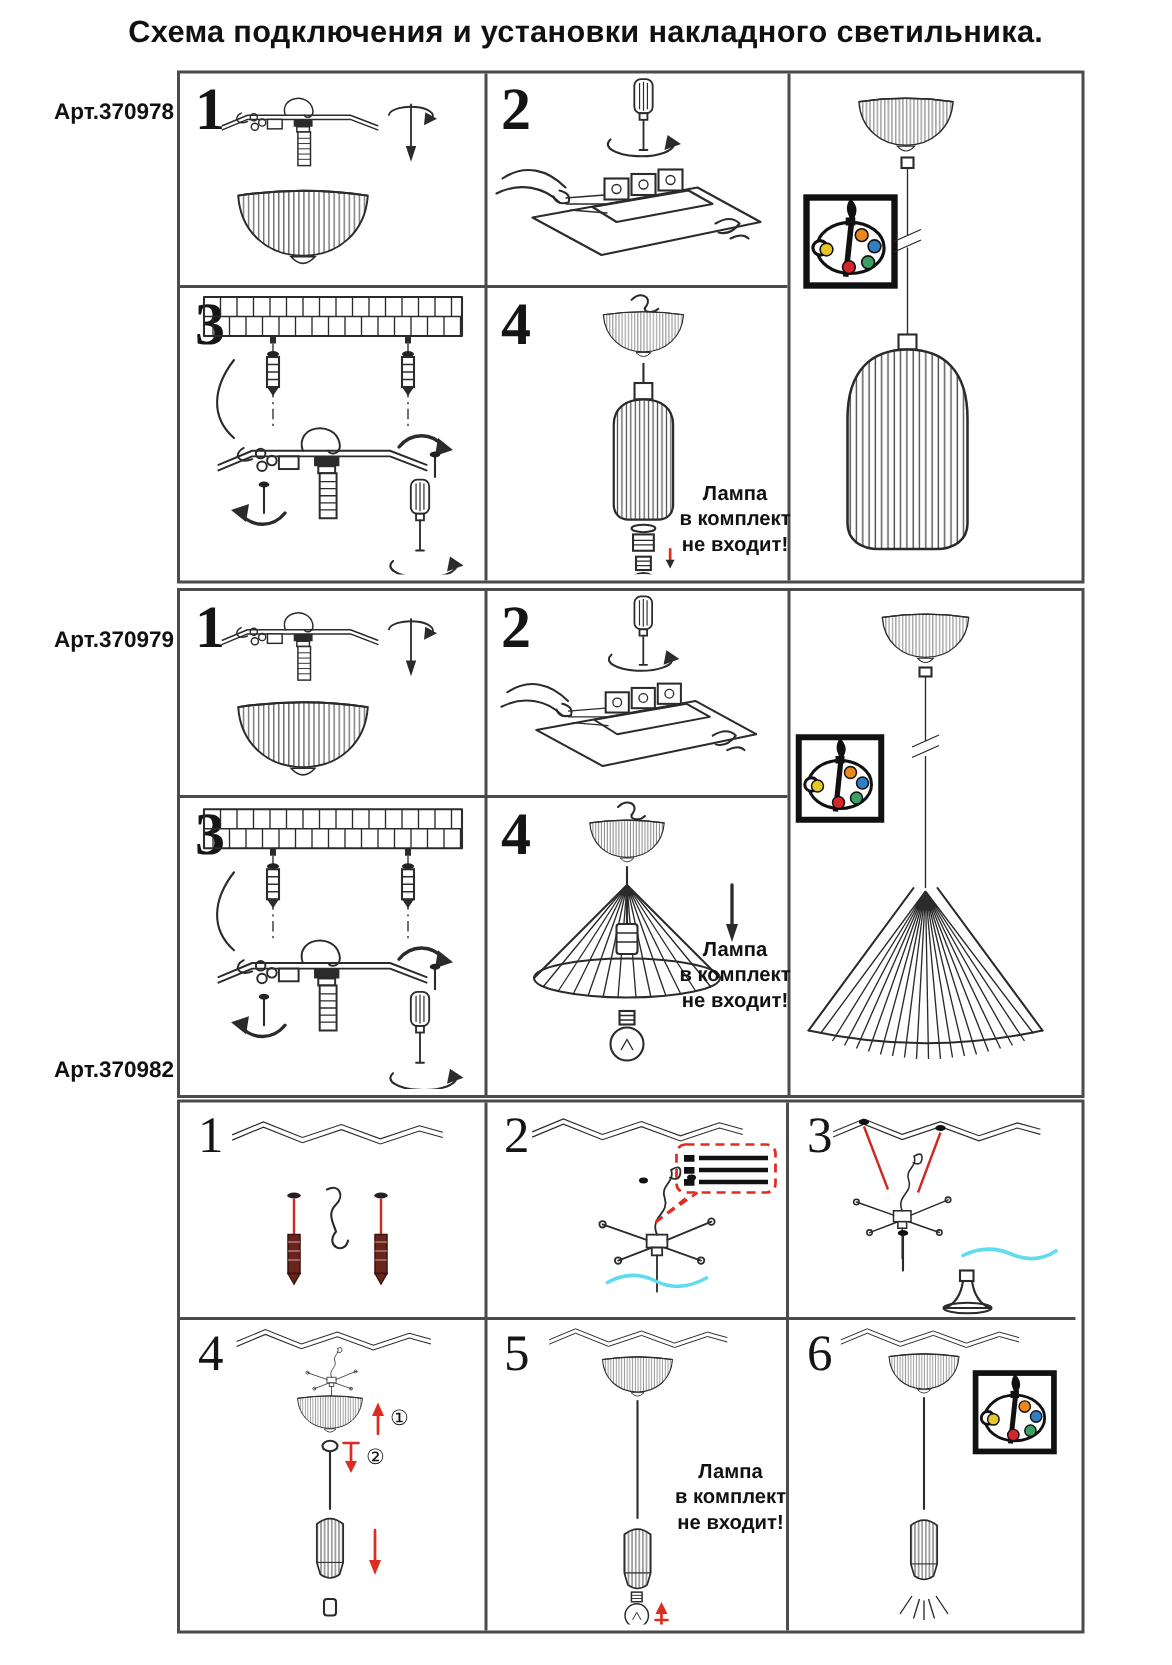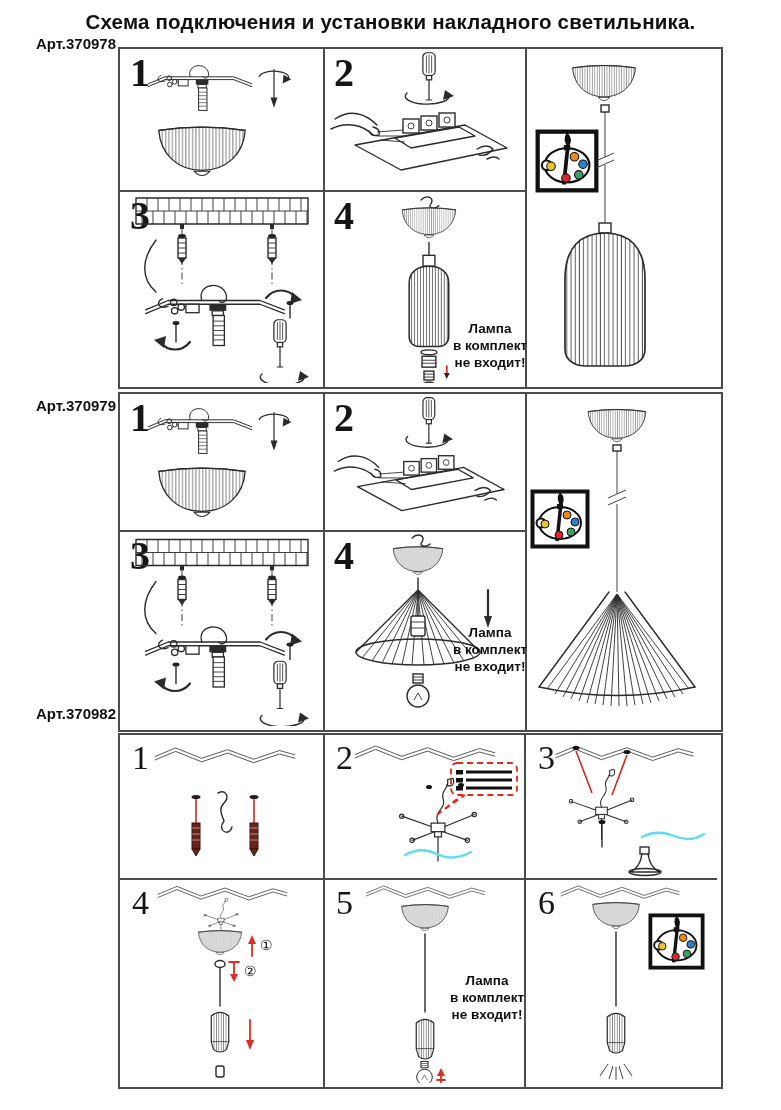--- a/index.html
+++ b/index.html
@@ -206,22 +206,22 @@
       <path class="ln2" d="M148,58 V86"></path>
       <polygon class="blk" points="144,84 152,84 148,96"></polygon>
     </symbol>
   </defs>
 </svg>
 
 <div class="page">
 
   <div class="title">Схема подключения и установки накладного светильника.</div>
 
-  <div class="art" style="top:35px">Арт.370978</div>
-  <div class="art" style="top:397px">Арт.370979</div>
+  <div class="art" style="top:66px">Арт.370978</div>
+  <div class="art" style="top:418px">Арт.370979</div>
   <div class="art" style="top:705px">Арт.370982</div>
 
   <div class="section" style="left:118px;top:47px;width:601px;height:338px">
     <div class="vline" style="left:203px"></div>
     <div class="vline" style="left:405px"></div>
     <div class="hline" style="top:141px;width:405px"></div>
 
     <div class="stepnum big" style="left:10px;top:4px">1</div>
     <div class="stepnum big" style="left:214px;top:4px">2</div>
     <div class="stepnum big" style="left:10px;top:147px">3</div>

